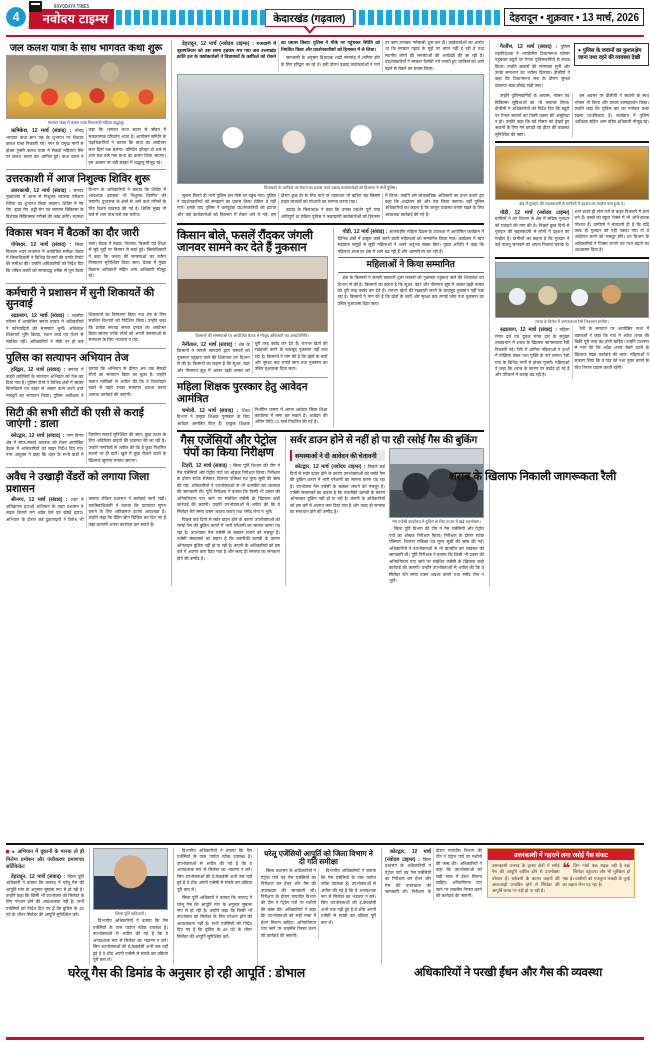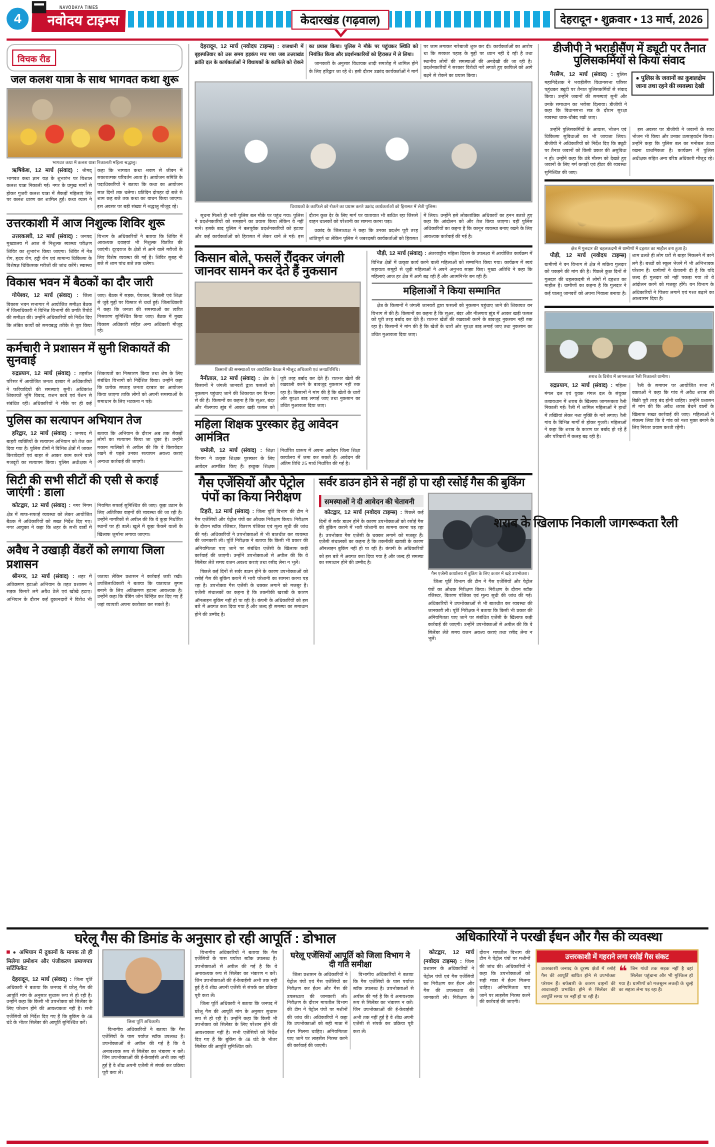--- a/index.html
+++ b/index.html
@@ -133,23 +133,20 @@
         <div class="edtail"></div>
       </div>
     </div>
     <div class="datebox">देहरादून • शुक्रवार • 13 मार्च, 2026</div>
   </div>
   <div class="redrule"></div>
 
   <div class="grid">
 
     <div class="col colL">
-      <div style="border:.7px solid #bbb;border-radius:7px;padding:2px 4px;margin-bottom:2px;">
-        <span class="kicker">विचक रीड</span>
-      </div>
       <div class="hl-left" style="text-align:center;font-size:10px;">जल कलश यात्रा के साथ भागवत कथा शुरू</div>
       <div class="photo ph-crowd" style="height:62px;"></div>
       <div class="cap">भागवत कथा में कलश यात्रा निकालती महिला श्रद्धालु।</div>
       <div class="body c2">
         <p><span class="dateline">ऋषिकेश, 12 मार्च (संवाद) :</span>
            <span>श्रीमद् भागवत कथा ज्ञान यज्ञ के शुभारंभ पर विशाल कलश यात्रा निकाली गई। नगर के प्रमुख मार्गों से होकर गुजरी कलश यात्रा में सैकड़ों महिलाएं सिर पर कलश धारण कर शामिल हुईं। कथा व्यास ने कहा कि भागवत कथा श्रवण से जीवन में सकारात्मक परिवर्तन आता है। आयोजन समिति के पदाधिकारियों ने बताया कि कथा का आयोजन सात दिनों तक चलेगा। प्रतिदिन दोपहर दो बजे से शाम छह बजे तक कथा का वाचन किया जाएगा। इस अवसर पर बड़ी संख्या में श्रद्धालु मौजूद रहे।</span></p>
       </div>
       <div class="hr"></div>
       <div class="hl-left">उत्तरकाशी में आज निशुल्क शिविर शुरू</div>
       <div class="body c2">
@@ -261,21 +258,20 @@
                   <p>जिला पूर्ति विभाग की टीम ने गैस एजेंसियों और पेट्रोल पंपों का औचक निरीक्षण किया। निरीक्षण के दौरान स्टॉक रजिस्टर, वितरण पंजिका एवं मूल्य सूची की जांच की गई। अधिकारियों ने उपभोक्ताओं से भी बातचीत कर व्यवस्था की जानकारी ली। पूर्ति निरीक्षक ने बताया कि किसी भी प्रकार की अनियमितता पाए जाने पर संबंधित एजेंसी के खिलाफ कड़ी कार्रवाई की जाएगी। उन्होंने उपभोक्ताओं से अपील की कि वे सिलेंडर लेते समय वजन अवश्य कराएं तथा रसीद लेना न भूलें।</p>
                 </div>
               </div>
             </div>
           </div>
         </div>
       </div>
     </div>
 
     <div class="col colR vline" style="padding-left:5px;">
-      <div class="hl" style="font-size:10.4px;text-align:center;">डीजीपी ने भराड़ीसैंण में ड्यूटी पर तैनात पुलिसकर्मियों से किया संवाद</div>
       <div style="display:flex;gap:4px;margin-top:3px;">
         <div style="width:76px;">
           <div class="body">
             <p><span class="dateline">गैरसैंण, 12 मार्च (संवाद) :</span>
                <span>पुलिस महानिदेशक ने भराड़ीसैंण विधानसभा परिसर पहुंचकर ड्यूटी पर तैनात पुलिसकर्मियों से संवाद किया। उन्होंने जवानों की समस्याएं सुनीं और उनके समाधान का भरोसा दिलाया। डीजीपी ने कहा कि विधानसभा सत्र के दौरान सुरक्षा व्यवस्था चाक-चौबंद रखी जाए।</span></p>
           </div>
         </div>
         <div style="width:76px;">
           <div class="boxhl" style="font-size:5.4px;line-height:1.35;text-align:left;padding:3px;">● पुलिस के जवानों का कुशलक्षेम जाना तथा रहने की व्यवस्था देखी</div>
         </div>
@@ -301,29 +297,20 @@
       </div>
     </div>
   </div>
 
   <div style="position:absolute;left:420px;top:471px;width:225px;">
     <div class="hl" style="font-size:11.5px;text-align:center;">शराब के खिलाफ निकाली जागरूकता रैली</div>
   </div>
 
   <div style="position:absolute;left:6px;right:6px;top:843px;">
     <div style="border-top:2px solid #111;"></div>
-    <div style="display:flex;gap:5px;margin-top:2px;">
-      <div style="width:365px;">
-        <div class="hl" style="font-size:12.5px;text-align:center;">घरेलू गैस की डिमांड के अनुसार हो रही आपूर्ति : डोभाल</div>
-      </div>
-      <div style="width:275px;">
-        <div class="hl" style="font-size:11.5px;text-align:center;">अधिकारियों ने परखी ईंधन और गैस की व्यवस्था</div>
-      </div>
-    </div>
-
     <div style="display:flex;gap:5px;margin-top:3px;">
 
       <div style="width:78px;">
         <div class="body" style="font-size:5px;font-weight:bold;">
           <span class="bullet"></span><span>● अभियान में दुकानों के मानक तो ही मिलेगा प्रमोशन और पंजीकरण प्रमाणपत्र सर्टिफिकेट</span>
         </div>
         <div class="body" style="margin-top:2px;">
           <p><span class="dateline">देहरादून, 12 मार्च (संवाद) :</span>
              <span>जिला पूर्ति अधिकारी ने बताया कि जनपद में घरेलू गैस की आपूर्ति मांग के अनुसार सुचारू रूप से हो रही है। उन्होंने कहा कि किसी भी उपभोक्ता को सिलेंडर के लिए परेशान होने की आवश्यकता नहीं है। सभी एजेंसियों को निर्देश दिए गए हैं कि बुकिंग के 48 घंटे के भीतर सिलेंडर की आपूर्ति सुनिश्चित करें।</span></p>
         </div>
@@ -371,16 +358,25 @@
               <div class="body" style="font-size:4.2px;">उत्तरकाशी जनपद के दूरस्थ क्षेत्रों में रसोई गैस की आपूर्ति बाधित होने से उपभोक्ता परेशान हैं। बर्फबारी के कारण वाहनों की आवाजाही प्रभावित होने से सिलेंडर की आपूर्ति समय पर नहीं हो पा रही है।</div>
             </div>
             <div style="width:68px;">
               <span class="qmark">❝</span>
               <div class="body" style="font-size:4.2px;">जिन गांवों तक सड़क नहीं है वहां सिलेंडर पहुंचाना और भी मुश्किल हो गया है। ग्रामीणों को मजबूरन लकड़ी के चूल्हे का सहारा लेना पड़ रहा है।</div>
             </div>
           </div>
         </div>
       </div>
     </div>
+
+    <div style="display:flex;gap:5px;margin-top:2px;">
+      <div style="width:365px;">
+        <div class="hl" style="font-size:12.5px;text-align:center;">घरेलू गैस की डिमांड के अनुसार हो रही आपूर्ति : डोभाल</div>
+      </div>
+      <div style="width:275px;">
+        <div class="hl" style="font-size:11.5px;text-align:center;">अधिकारियों ने परखी ईंधन और गैस की व्यवस्था</div>
+      </div>
+    </div>
   </div>
 
   <div style="position:absolute;left:6px;right:6px;bottom:3px;height:3px;background:#c8102e;"></div>
 </div>
 
 </body></html>

